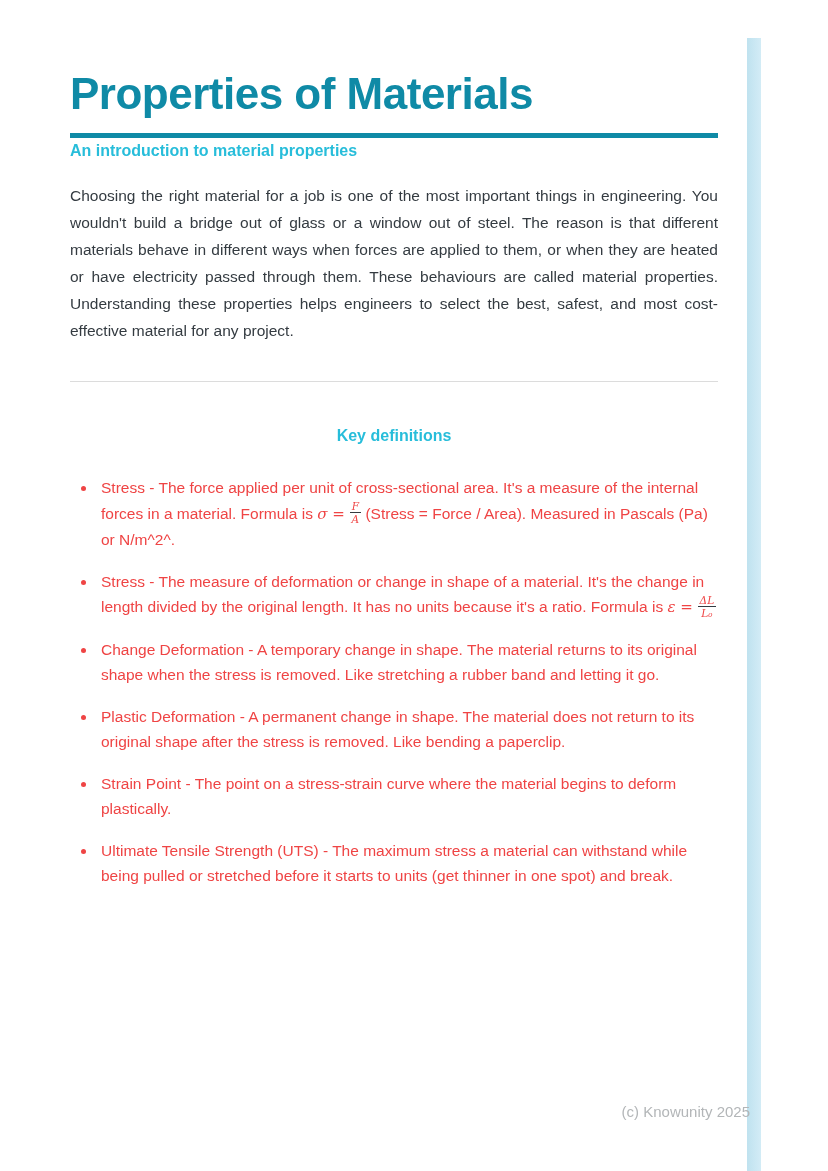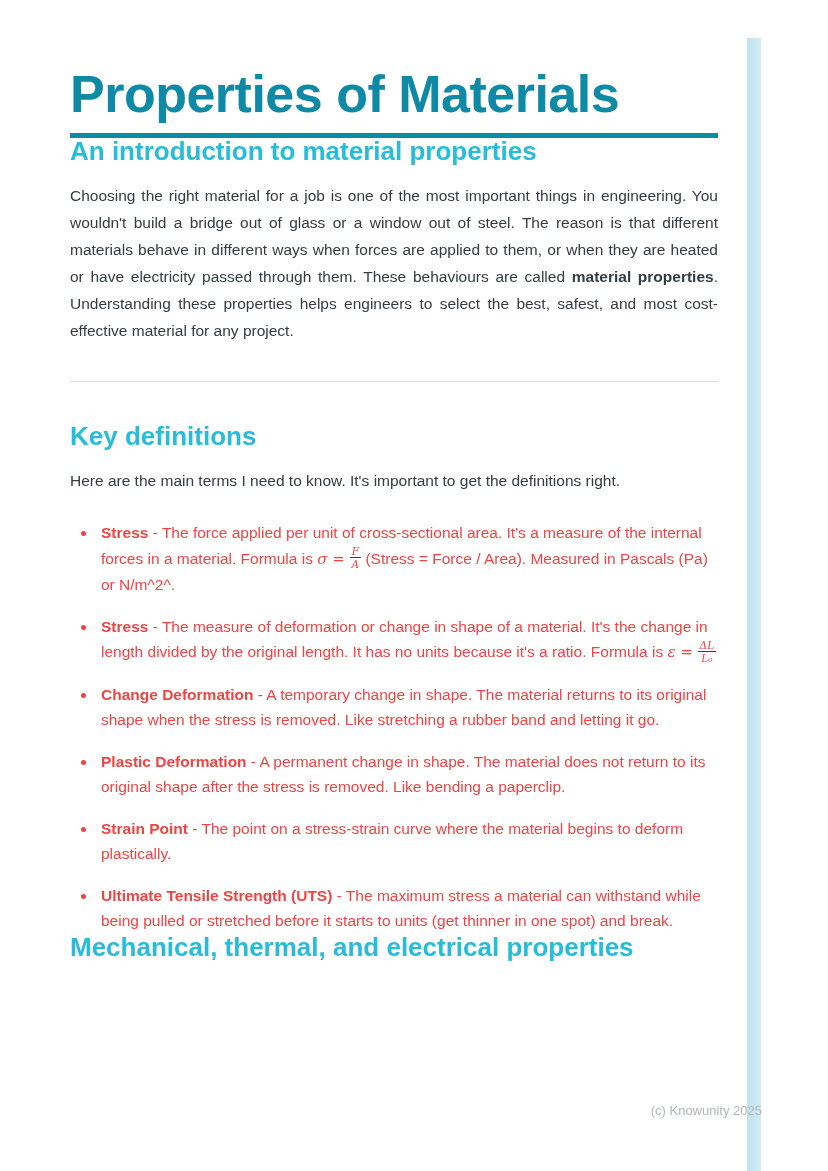--- a/index.html
+++ b/index.html
@@ -27,43 +27,43 @@
   .content {
     position: absolute;
     left: 70px;
     top: 0;
     width: 648px;
     z-index: 1;
   }
 
   h1.page-title {
     margin: 72px 0 0 0;
-    font-size: 52px;
+    font-size: 44px;
     line-height: 44px;
     font-weight: bold;
     letter-spacing: -0.5px;
     color: #0f8aa6;
   }
 
   .title-rule {
     height: 5px;
     background: #0f8aa6;
     margin-top: 17px;
     border: none;
   }
 
   h2.section-heading {
     margin: 0;
-    font-size: 26px;
+    font-size: 16px;
     line-height: 26px;
     font-weight: bold;
     color: #27bdda;
   }
   .heading-intro   { margin-top: 41px; }
-  .heading-keydefs { margin-top: 0; }
+  .heading-keydefs { margin-top: 0; text-align: center; }
   .heading-bottom  { margin-top: 52px; }
 
   p.body-text {
     margin: 18px 0 0 0;
     font-size: 15.5px;
     line-height: 27px;
     text-align: justify;
     color: #343b41;
   }
 
@@ -80,21 +80,21 @@
   }
   ul.def-list li {
     font-size: 15.5px;
     line-height: 25.5px;
     margin-bottom: 16px;
     padding-left: 4px;
     color: #ef4444;
   }
   ul.def-list li:last-child { margin-bottom: 0; }
 
-  .term { font-weight: bold; }
+  .term { font-weight: normal; }
 
   .math {
     font-family: "DejaVu Serif", serif;
     font-style: italic;
     font-size: 15px;
     white-space: nowrap;
   }
   .frac {
     display: inline-flex;
     flex-direction: column;
@@ -106,22 +106,22 @@
     line-height: 1.15;
     position: relative;
     top: -2px;
   }
   .frac .num { border-bottom: 1px solid #343b41; padding: 0 2px; display: block; }
   .frac .den { padding: 0 2px; display: block; }
 
   .watermark {
     position: absolute;
     top: 1103px;
-    right: 66px;
-    font-size: 13px;
+    right: 78px;
+    font-size: 15px;
     color: #b3b6b8;
     z-index: 2;
   }
 </style>
 </head>
 <body>
 
 <div class="accent-strip"></div>
 
 <div class="content">
@@ -130,21 +130,20 @@
   <div class="title-rule"></div>
 
   <h2 class="section-heading heading-intro">An introduction to material properties</h2>
 
   <p class="body-text"><span>Choosing the right material for a job is one of the most important things in engineering. You wouldn't build a bridge out of glass or a window out of steel. The reason is that different materials behave in different ways when forces are applied to them, or when they are heated or have electricity passed through them. These behaviours are called </span><span class="term">material properties</span><span>. Understanding these properties helps engineers to select the best, safest, and most cost-effective material for any project.</span></p>
 
   <hr class="divider">
 
   <h2 class="section-heading heading-keydefs">Key definitions</h2>
 
-  <p class="body-text">Here are the main terms I need to know. It's important to get the definitions right.</p>
 
   <ul class="def-list">
 
     <li><span class="term">Stress</span><span> - The force applied per unit of cross-sectional area. It's a measure of the internal forces in a material. Formula is </span><span class="math"><span>σ = </span><span class="frac">
             <span class="num">F</span>
             <span class="den">A</span>
           </span></span><span> (Stress = Force / Area). Measured in Pascals (Pa) or N/m^2^.</span></li>
 
     <li><span class="term">Stress</span><span> - The measure of deformation or change in shape of a material. It's the change in length divided by the original length. It has no units because it's a ratio. Formula is </span><span class="math"><span>ε = </span><span class="frac">
             <span class="num">ΔL</span>
@@ -154,17 +153,16 @@
     <li><span class="term">Change Deformation</span><span> - A temporary change in shape. The material returns to its original shape when the stress is removed. Like stretching a rubber band and letting it go.</span></li>
 
     <li><span class="term">Plastic Deformation</span><span> - A permanent change in shape. The material does not return to its original shape after the stress is removed. Like bending a paperclip.</span></li>
 
     <li><span class="term">Strain Point</span><span> - The point on a stress-strain curve where the material begins to deform plastically.</span></li>
 
     <li><span class="term">Ultimate Tensile Strength (UTS)</span><span> - The maximum stress a material can withstand while being pulled or stretched before it starts to units (get thinner in one spot) and break.</span></li>
 
   </ul>
 
-  <h2 class="section-heading heading-bottom">Mechanical, thermal, and electrical properties</h2>
 
 </div>
 
 <div class="watermark">(c) Knowunity 2025</div>
 
 </body></html>

